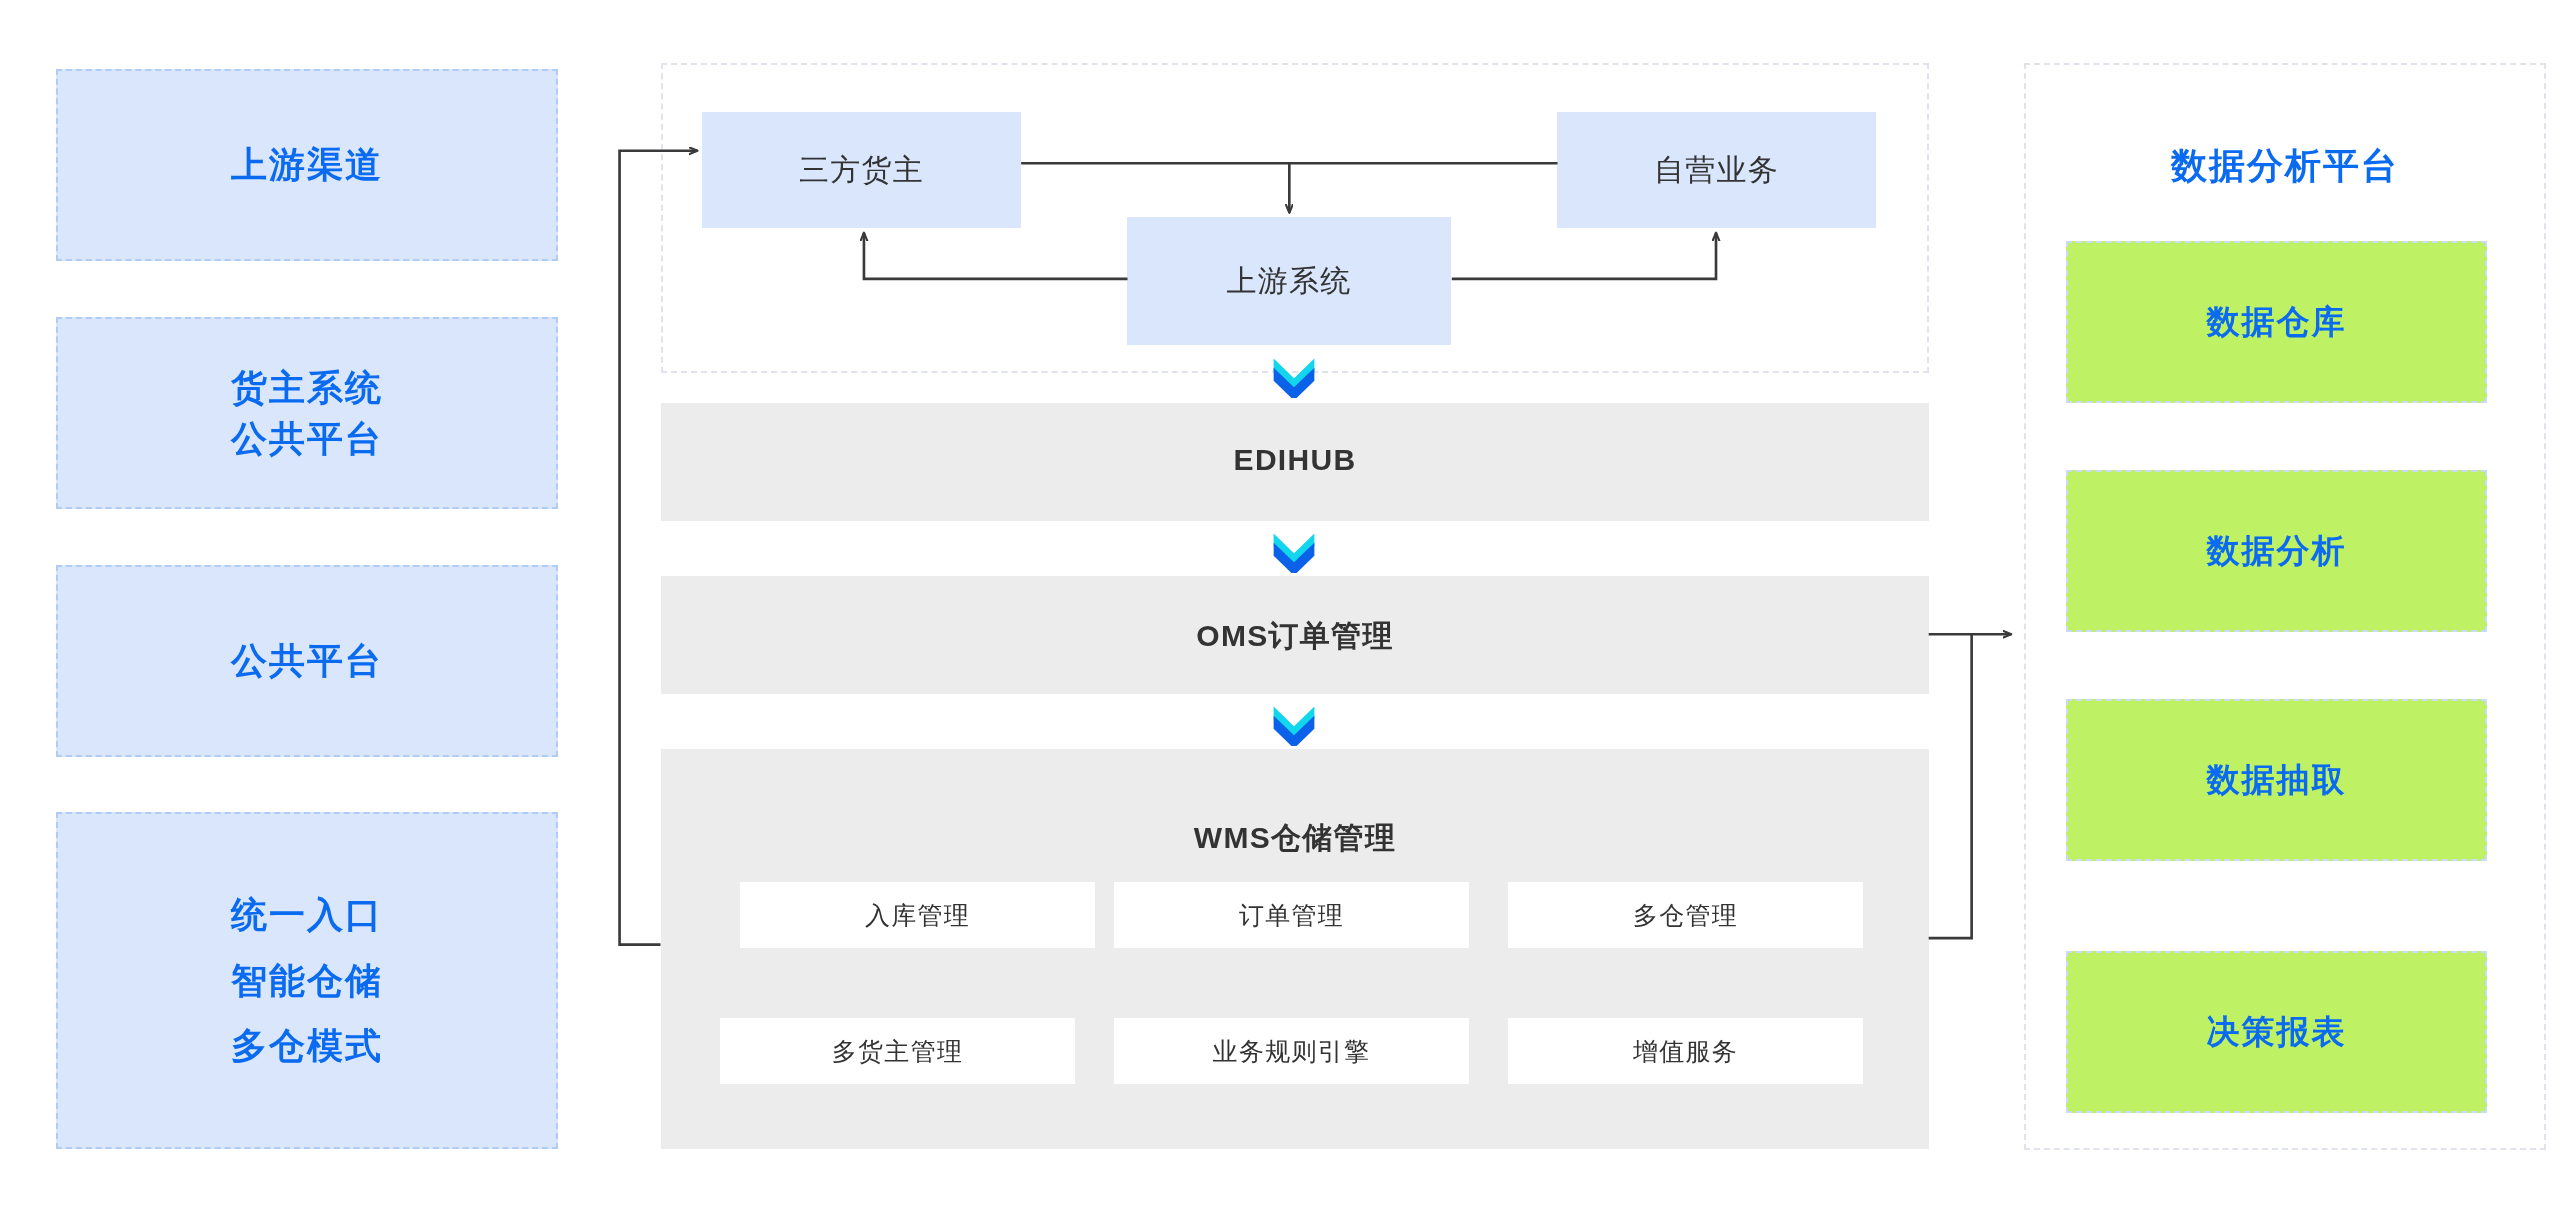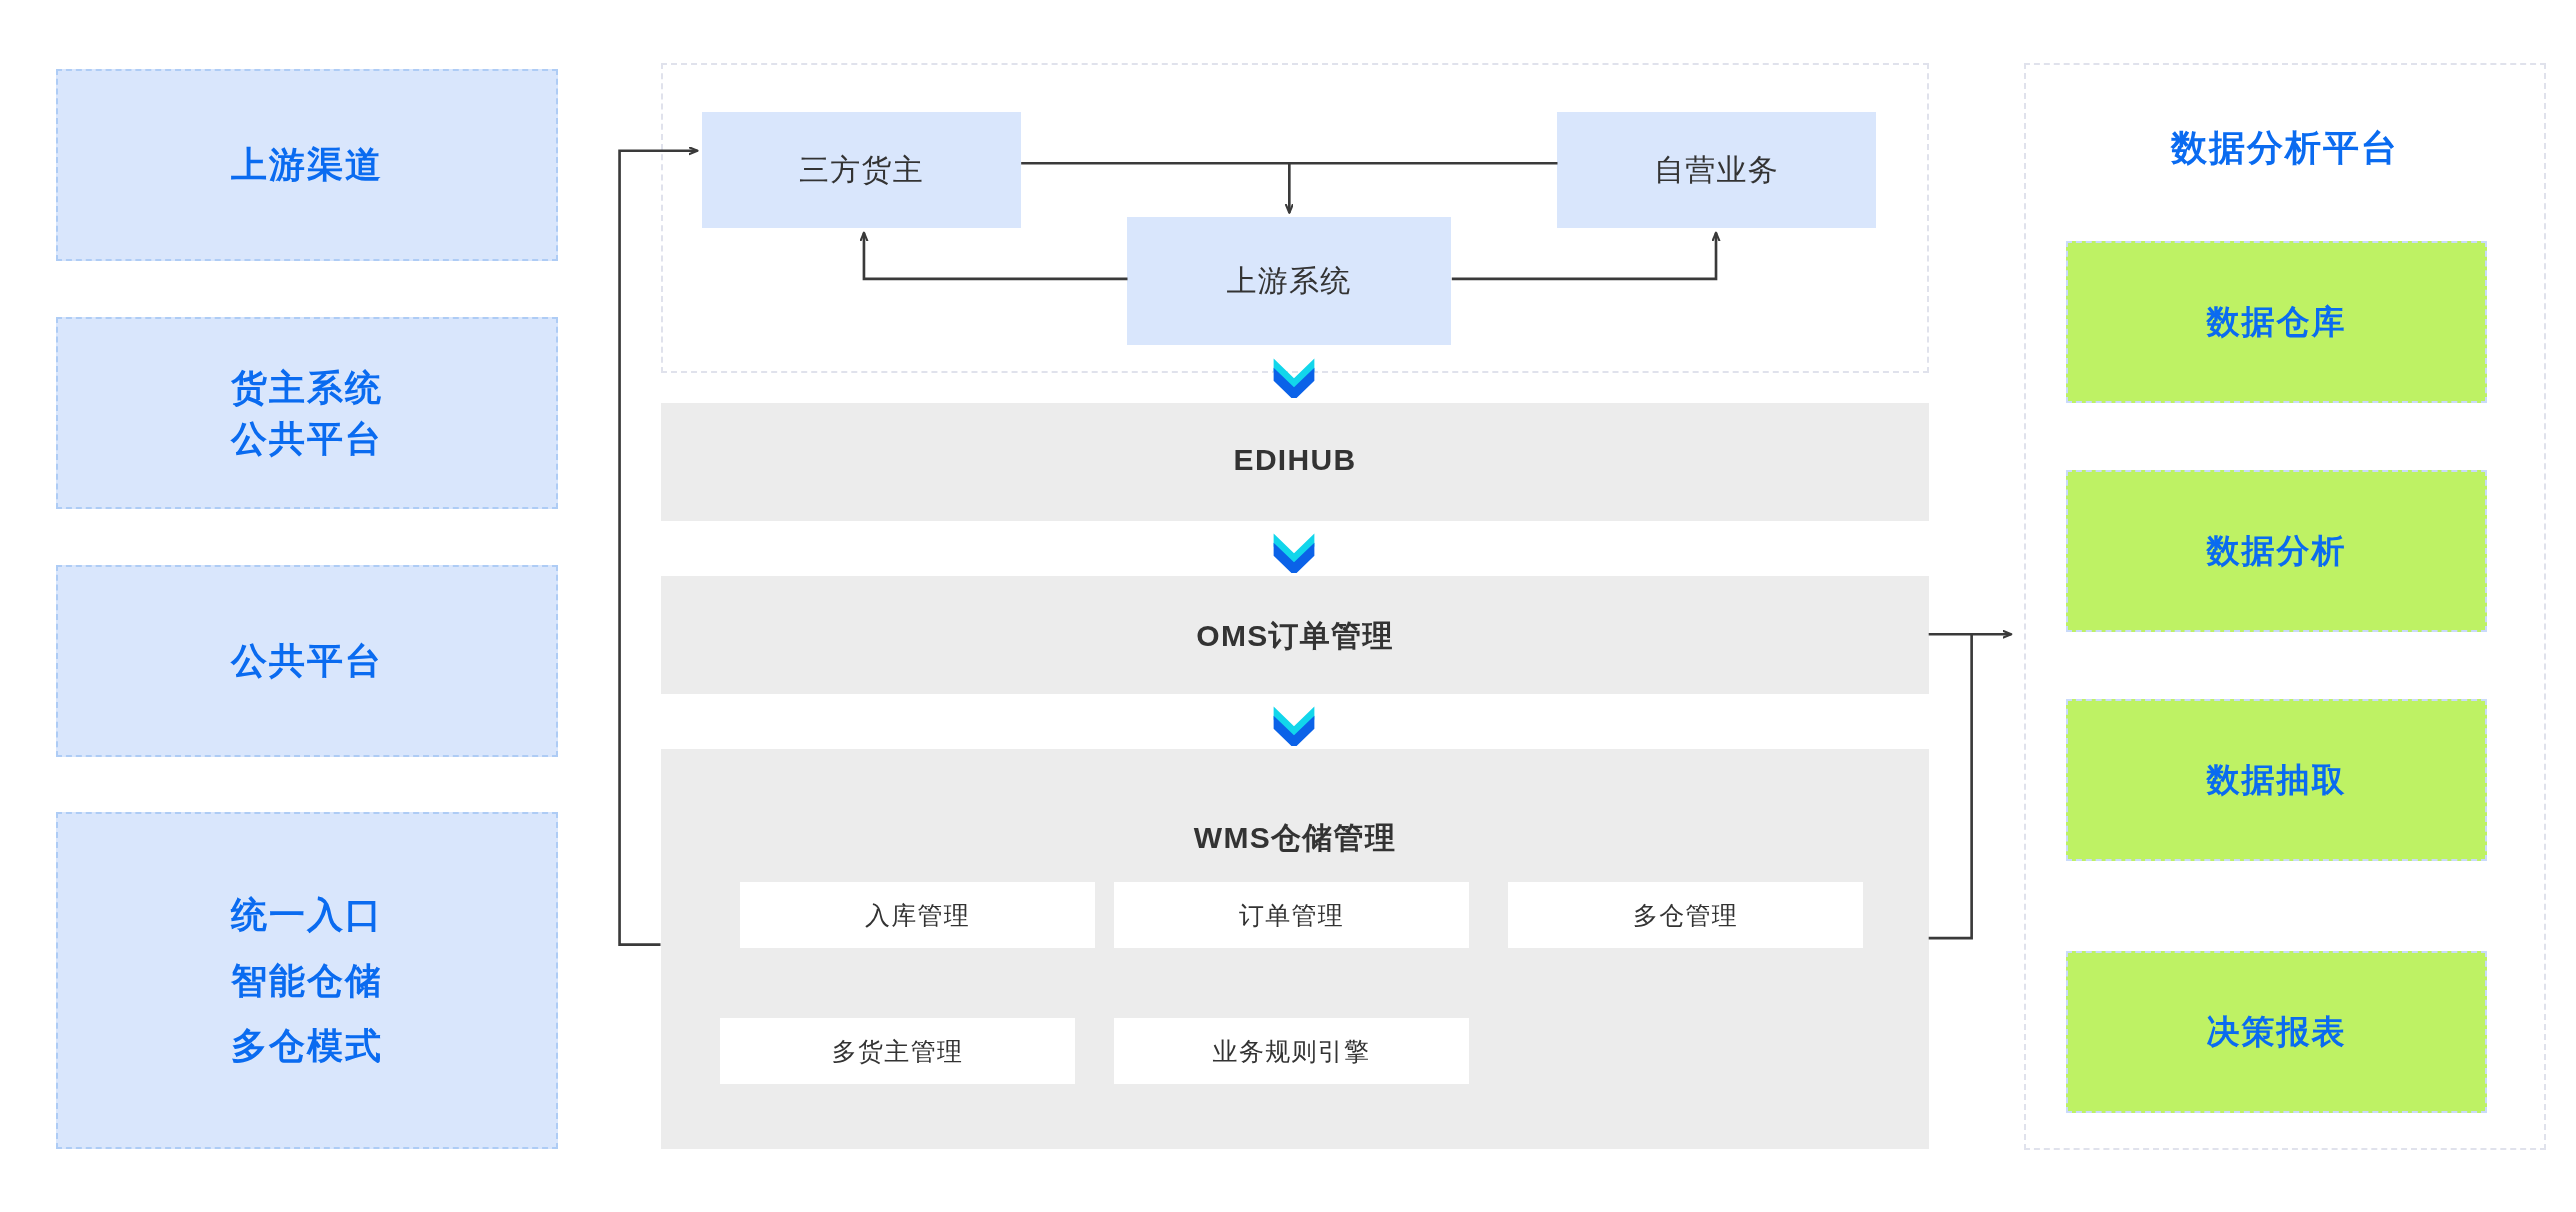--- a/index.html
+++ b/index.html
@@ -194,24 +194,27 @@
   <div class="tile" style="left:1508px; top:882px; width:355px; height:66px;">
     <span>多仓管理</span>
   </div>
 
   <div class="tile" style="left:720px; top:1018px; width:355px; height:66px;">
     <span>多货主管理</span>
   </div>
   <div class="tile" style="left:1114px; top:1018px; width:355px; height:66px;">
     <span>业务规则引擎</span>
   </div>
+  <div class="tile" style="left:1508px; top:1018px; width:355px; height:66px;">
+    <span>增值服务</span>
+  </div>
 
   <div class="right-dash-box" style="left:2024px; top:63px; width:522px; height:1087px;"></div>
 
-  <div class="right-title" style="top:124px; left:2024px; width:522px;font-family:Liberation Mono, monospace;">数据分析平台</div>
+  <div class="right-title" style="top:142px; left:2024px; width:522px;font-family:Liberation Mono, monospace;">数据分析平台</div>
 
   <div class="right-card" style="left:2066px; top:241px; width:421px; height:162px;">
     <span>数据仓库</span>
   </div>
   <div class="right-card" style="left:2066px; top:470px; width:421px; height:162px;">
     <span>数据分析</span>
   </div>
   <div class="right-card" style="left:2066px; top:699px; width:421px; height:162px;">
     <span>数据抽取</span>
   </div>

